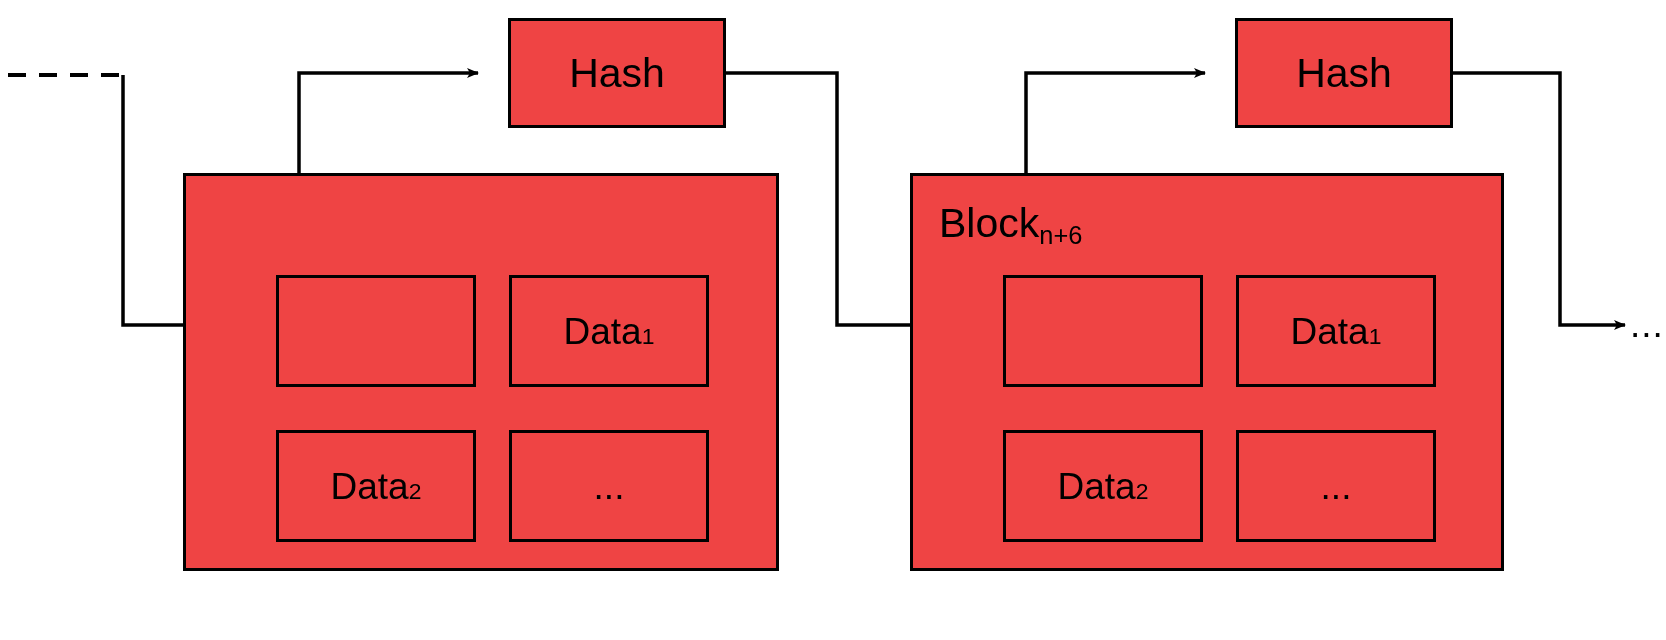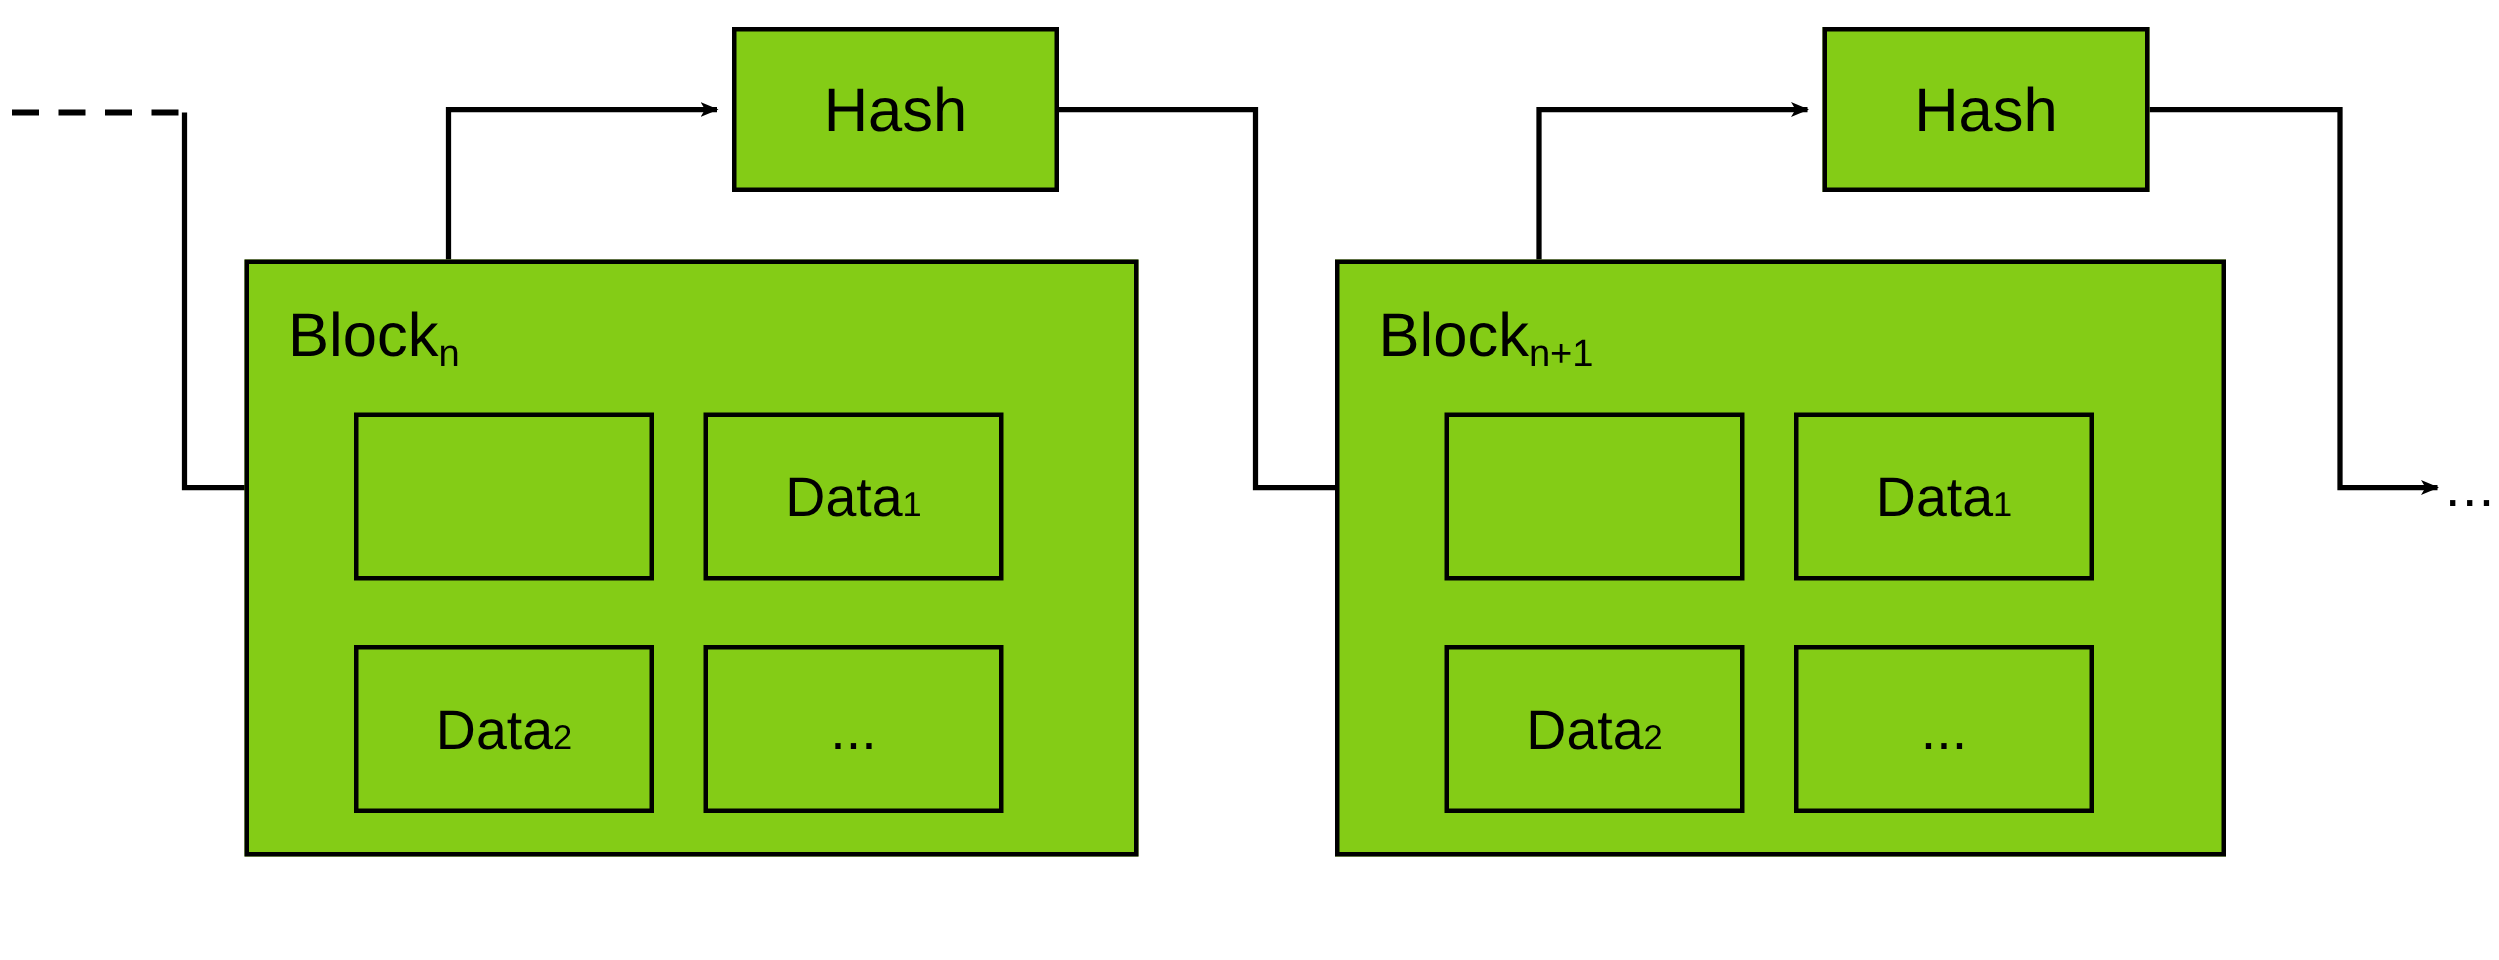--- a/index.html
+++ b/index.html
@@ -24,24 +24,25 @@
     left: 0;
     top: 0;
     width: 1666px;
     height: 640px;
     pointer-events: none;
   }
   .node {
     position: absolute;
     box-sizing: border-box;
     border: 3px solid #000000;
-    background: #84cc16;
+    background: #ef4444;
     display: flex;
     align-items: center;
     justify-content: center;
+    margin-left: 20px;
   }
   .block-outer {
     border-width: 3px;
     display: block;
   }
   .block-title {
     position: absolute;
     font-size: 41px;
     line-height: 1;
     color: #000000;
@@ -96,23 +97,20 @@
     <path d="M299,173 L299,73 L478,73" fill="none" stroke="#000000" stroke-width="3.5" marker-end="url(#arrow)"></path>
 
     <path d="M706,73 L837,73 L837,325 L955,325" fill="none" stroke="#000000" stroke-width="3.5" marker-end="url(#arrow)"></path>
 
     <path d="M1026,173 L1026,73 L1205,73" fill="none" stroke="#000000" stroke-width="3.5" marker-end="url(#arrow)"></path>
 
     <path d="M1433,73 L1560,73 L1560,325 L1625,325" fill="none" stroke="#000000" stroke-width="3.5" marker-end="url(#arrow)"></path>
   </svg>
 
   <div class="node block-outer" style="left:163px; top:173px; width:596px; height:398px;">
-    <div class="block-title" style="left:26px; top:27px;">
-      <span>Block</span><sub>n</sub>
-    </div>
 
     <div class="node data-box empty-slot" style="left:70px; top:99px; width:200px; height:112px;"></div>
 
     <div class="node data-box" style="left:303px; top:99px; width:200px; height:112px;">
       <span>Data</span>
         <sub>1</sub>
     </div>
 
     <div class="node data-box" style="left:70px; top:254px; width:200px; height:112px;">
       <span>Data</span>
@@ -123,21 +121,21 @@
       <span>...</span>
     </div>
   </div>
 
   <div class="node hash-box" style="left:488px; top:18px; width:218px; height:110px;">
     <span>Hash</span>
   </div>
 
   <div class="node block-outer" style="left:890px; top:173px; width:594px; height:398px;">
     <div class="block-title" style="left:26px; top:27px;">
-      <span>Block</span><sub>n+1</sub>
+      <span>Block</span><sub>n+6</sub>
     </div>
 
     <div class="node data-box empty-slot" style="left:70px; top:99px; width:200px; height:112px;"></div>
 
     <div class="node data-box" style="left:303px; top:99px; width:200px; height:112px;">
       <span>Data</span>
         <sub>1</sub>
     </div>
 
     <div class="node data-box" style="left:70px; top:254px; width:200px; height:112px;">

